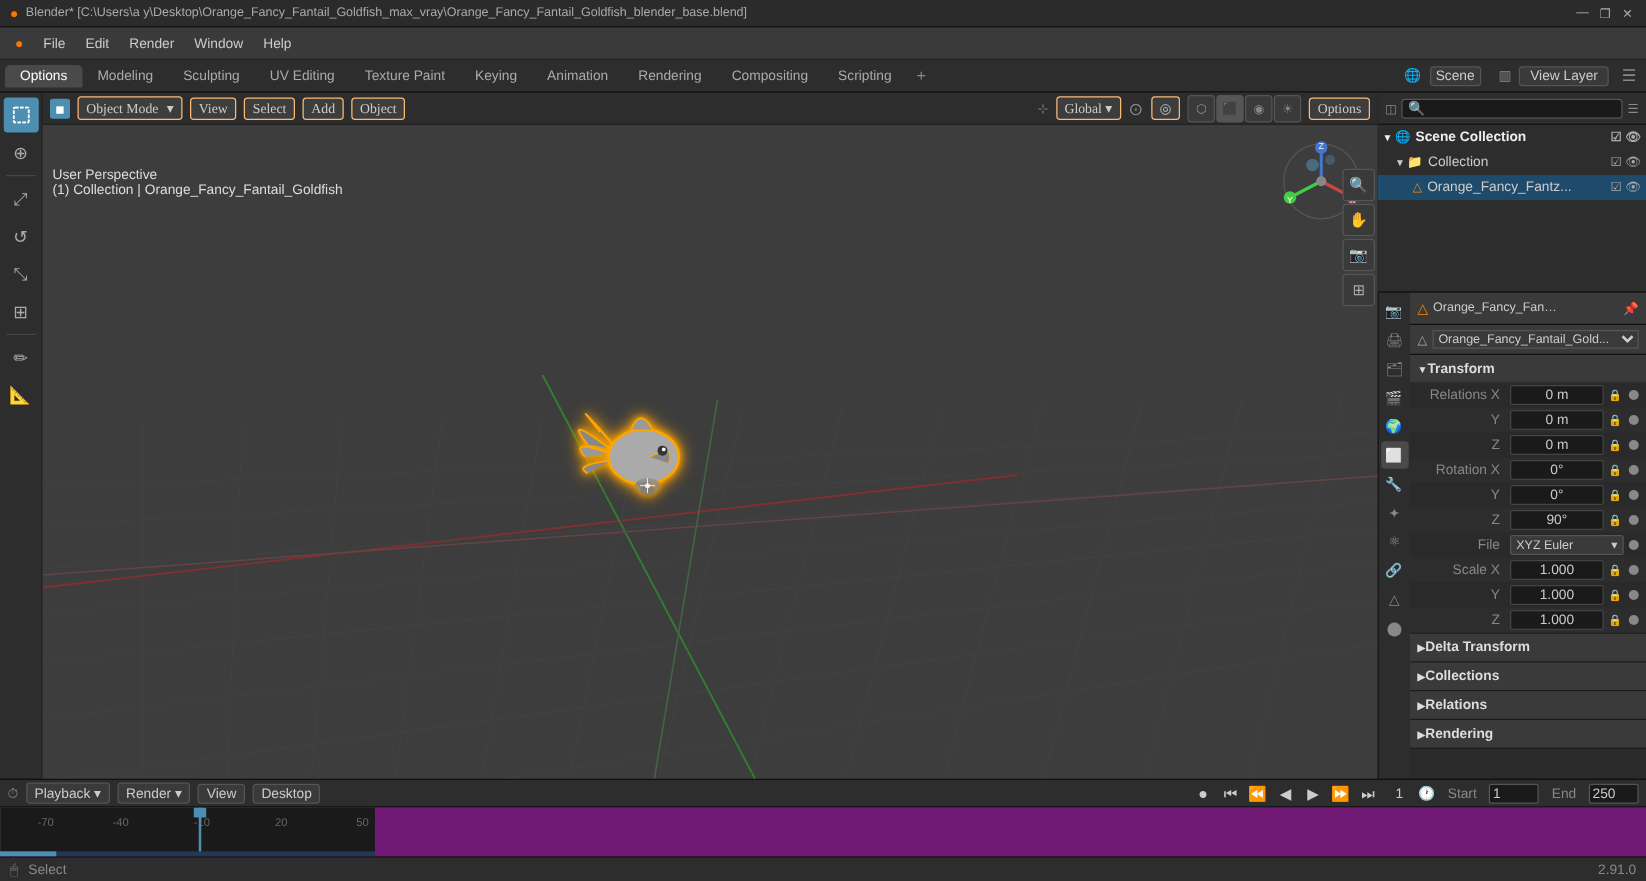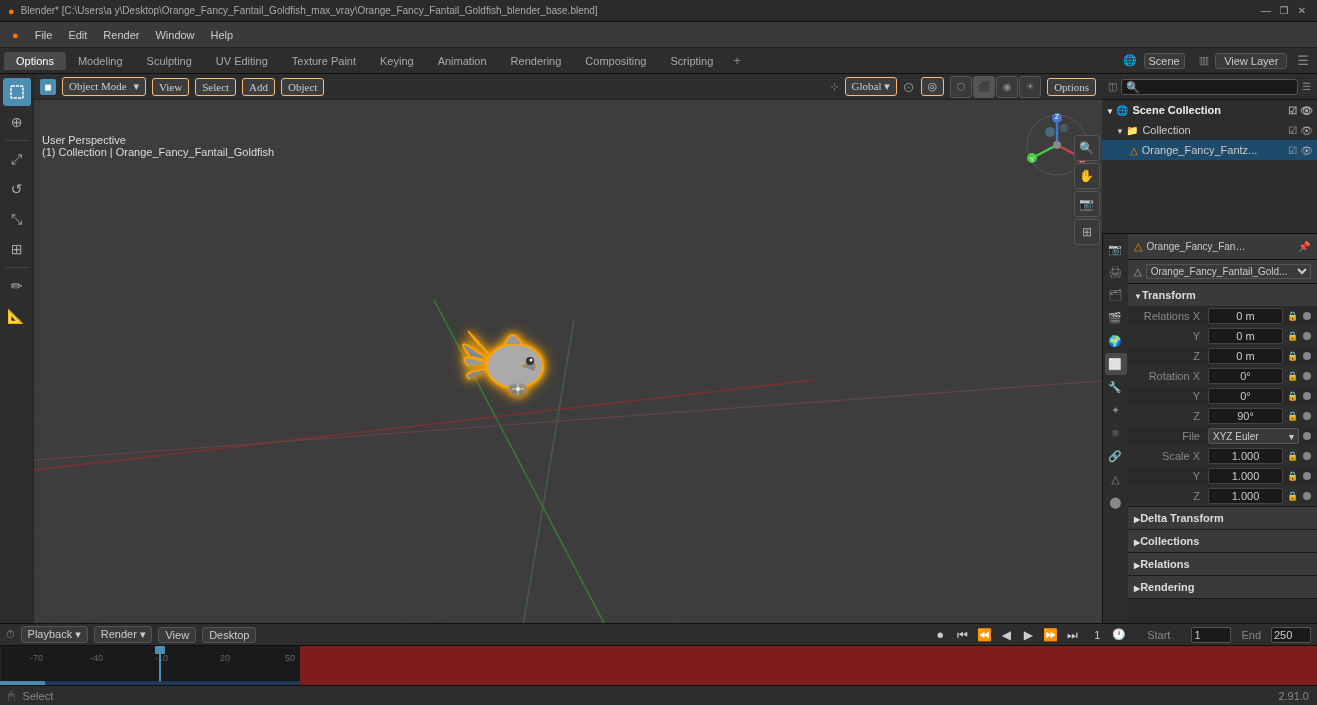--- a/index.html
+++ b/index.html
@@ -375,21 +375,21 @@
       padding: 1px 6px;
       background: #3a3a3a;
       border: 1px solid #555;
       border-radius: 3px;
       color: #ccc;
       font-size: 11px;
       cursor: pointer;
     }
     #timeline-body {
       flex: 1;
-      background: #7f1d1d;
+      background: #701a75;
       position: relative;
     }
     #timeline-ruler {
       position: absolute;
       top: 0; left: 0; right: 0;
       height: 100%;
     }
     #playback-controls {
       display: flex;
       align-items: center;
@@ -898,21 +898,21 @@
             <span class="pb-btn">⏺</span>
             <span class="pb-btn">⏮</span>
             <span class="pb-btn">⏪</span>
             <span class="pb-btn">◀</span>
             <span class="pb-btn">▶</span>
             <span class="pb-btn">⏩</span>
             <span class="pb-btn">⏭</span>
           </div>
           <span style="margin:0 6px;font-size:11px;color:#ccc;">1</span>
           <span style="font-size:11px;">🕐</span>
-          <span style="font-size:11px;color:#888;margin:0 15px;">Start</span>
+          <span style="font-size:11px;color:#888;margin:0 4px;">Start</span>
           <input type="number" value="1" style="width: 40px; background: rgb(26, 26, 26); border: 1px solid rgb(85, 85, 85); border-radius: 2px; color: rgb(204, 204, 204); font-size: 11px; padding: 0px 2px; height: 16px;">
           <span style="font-size:11px;color:#888;margin:0 4px;">End</span>
           <input type="number" value="250" style="width: 40px; background: rgb(26, 26, 26); border: 1px solid rgb(85, 85, 85); border-radius: 2px; color: rgb(204, 204, 204); font-size: 11px; padding: 0px 2px; height: 16px;">
         </div>
 
         <div id="timeline-body">
           <svg id="timeline-ruler">
             <rect width="100%" height="100%" fill="#1a1a1a"></rect>
 
             <line x1="0" y1="0" x2="0" y2="100%" stroke="#555" stroke-width="0.5"></line>

